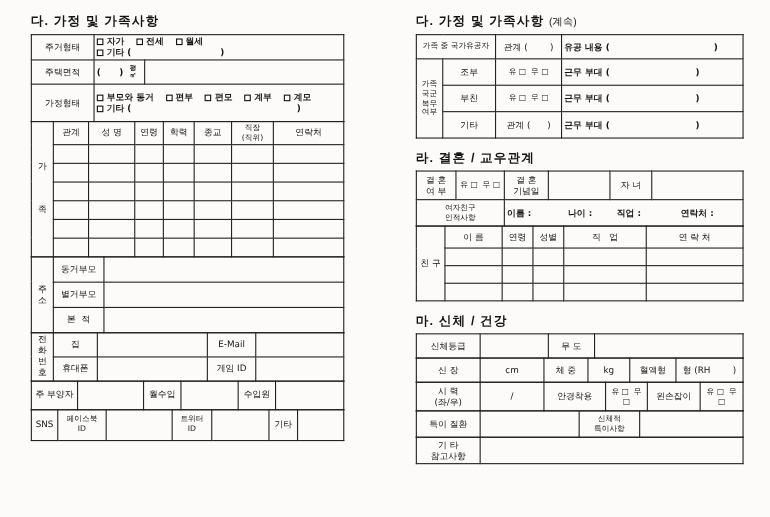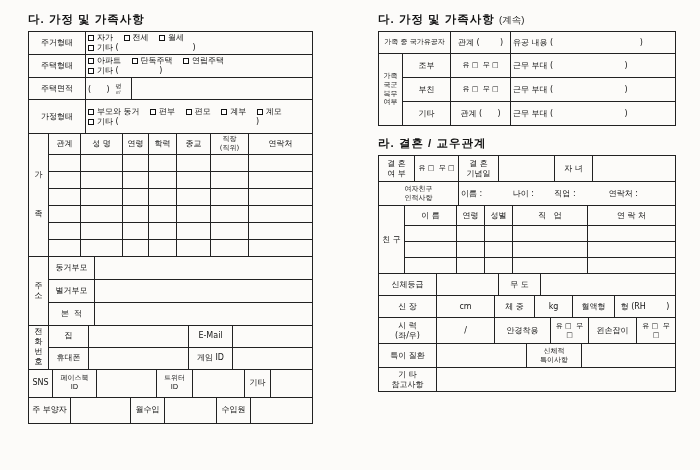--- a/index.html
+++ b/index.html
@@ -20,21 +20,21 @@
     letter-spacing:1px; margin:2px 0 5px 0; white-space:pre;
   }
   h1.sec .suffix { font-size:9.5px; font-weight:normal; letter-spacing:0; }
   table { border-collapse:collapse; table-layout:fixed; width:100%; margin-top:-1px; }
   td {
     border:1px solid #222; font-size:8px; line-height:1.25;
     text-align:center; vertical-align:middle; padding:1px 2px; overflow:hidden;
   }
   table { border:1px solid #111; }
   [data-bind] { white-space:pre-wrap; }
-  .left  { text-align:left; }
+  .left  { text-align:left;font-weight:bold; }
   .sm    { font-size:7px; }
   .xs    { font-size:6.5px; }
   .yn    { font-size:7px; letter-spacing:0; }
   .vtall { line-height:1.6; }
   .cb {
     display:inline-block; width:6px; height:6px;
     border:1px solid #111; background:#fff;
     margin-right:3px; vertical-align:-1px;
   }
   .opt { margin-right:8px; white-space:nowrap; display:inline-block; }
@@ -58,29 +58,20 @@
         <tr style="height:22px">
       <td><span data-bind="left.housing.label">주거형태</span></td>
       <td colspan="2" class="left">
         <span class="opt"><span class="cb"></span><span data-bind="left.housing.options.0">자가</span></span>
         <span class="opt"><span class="cb"></span><span data-bind="left.housing.options.1">전세</span></span>
         <span class="opt"><span class="cb"></span><span data-bind="left.housing.options.2">월세</span></span>
         <span class="opt"><span class="cb"></span><span data-bind="left.housing.options.3">기타 (                             )</span></span>
       </td>
     </tr>
     <tr style="height:22px">
-      <td><span data-bind="left.house_type.label">주택형태</span></td>
-      <td colspan="2" class="left">
-        <span class="opt"><span class="cb"></span><span data-bind="left.house_type.options.0">아파트</span></span>
-        <span class="opt"><span class="cb"></span><span data-bind="left.house_type.options.1">단독주택</span></span>
-        <span class="opt"><span class="cb"></span><span data-bind="left.house_type.options.2">연립주택</span></span>
-        <span class="opt"><span class="cb"></span><span data-bind="left.house_type.options.3">기타 (                )</span></span>
-      </td>
-    </tr>
-    <tr style="height:22px">
       <td><span data-bind="left.area.label">주택면적</span></td>
       <td class="left">
         <span data-bind="left.area.value">(      )</span><span class="unitstack"><span data-bind="left.area.unit_top">평</span><span data-bind="left.area.unit_bottom">㎡</span></span>
       </td>
       <td></td>
     </tr>
     <tr style="height:34px">
       <td><span data-bind="left.family_type.label">가정형태</span></td>
       <td colspan="2" class="left">
         <div>
@@ -226,59 +217,59 @@
       <td><span data-bind="left.phone.mobile">휴대폰</span></td>
       <td></td>
       <td><span data-bind="left.phone.game_id">게임 ID</span></td>
       <td></td>
     </tr>
   </tbody>
     </table>
 
   <table>
     <colgroup>
+        <col style="width:42px">
+        <col style="width:60px">
+        <col style="width:34px">
+        <col style="width:52px">
+        <col style="width:34px">
+        <col>
+      </colgroup>
+    <tbody>
+        <tr style="height:26px">
+      <td><span data-bind="left.support.provider">주 부양자</span></td>
+      <td></td>
+      <td><span data-bind="left.support.income">월수입</span></td>
+      <td></td>
+      <td><span data-bind="left.support.source">수입원</span></td>
+      <td></td>
+    </tr>
+  </tbody>
+    </table>
+
+  <table>
+    <colgroup>
         <col style="width:24px">
         <col style="width:44px">
         <col style="width:60px">
         <col style="width:36px">
         <col style="width:52px">
         <col style="width:26px">
         <col>
       </colgroup>
     <tbody>
         <tr style="height:28px">
       <td><span data-bind="left.sns.label">SNS</span></td>
       <td class="sm"><span data-bind="left.sns.facebook">페이스북
 ID</span></td>
       <td></td>
       <td class="sm"><span data-bind="left.sns.twitter">트위터
 ID</span></td>
       <td></td>
       <td><span data-bind="left.sns.etc">기타</span></td>
-      <td></td>
-    </tr>
-  </tbody>
-    </table>
-
-  <table>
-    <colgroup>
-        <col style="width:42px">
-        <col style="width:60px">
-        <col style="width:34px">
-        <col style="width:52px">
-        <col style="width:34px">
-        <col>
-      </colgroup>
-    <tbody>
-        <tr style="height:26px">
-      <td><span data-bind="left.support.provider">주 부양자</span></td>
-      <td></td>
-      <td><span data-bind="left.support.income">월수입</span></td>
-      <td></td>
-      <td><span data-bind="left.support.source">수입원</span></td>
       <td></td>
     </tr>
   </tbody>
     </table>
 </div>
 
 <div class="page pr">
   <h1 class="sec"><span data-bind="right.title">다. 가정 및 가족사항 </span><span class="suffix" data-bind="right.title_suffix">(계속)</span></h1>
 
   <table>
@@ -381,20 +372,21 @@
     <tr style="height:16px">
           <td></td>
           <td></td>
           <td></td>
           <td></td>
           <td></td>
         </tr>
   </tbody>
     </table>
 
+  <h1 class="sec" style="margin-top:10px" data-bind="right.health_section_title">마. 신체 / 건강</h1>
 
   <table>
     <colgroup>
         <col style="width:58px">
         <col style="width:62px">
         <col style="width:42px">
         <col>
       </colgroup>
     <tbody>
         <tr style="height:22px">

